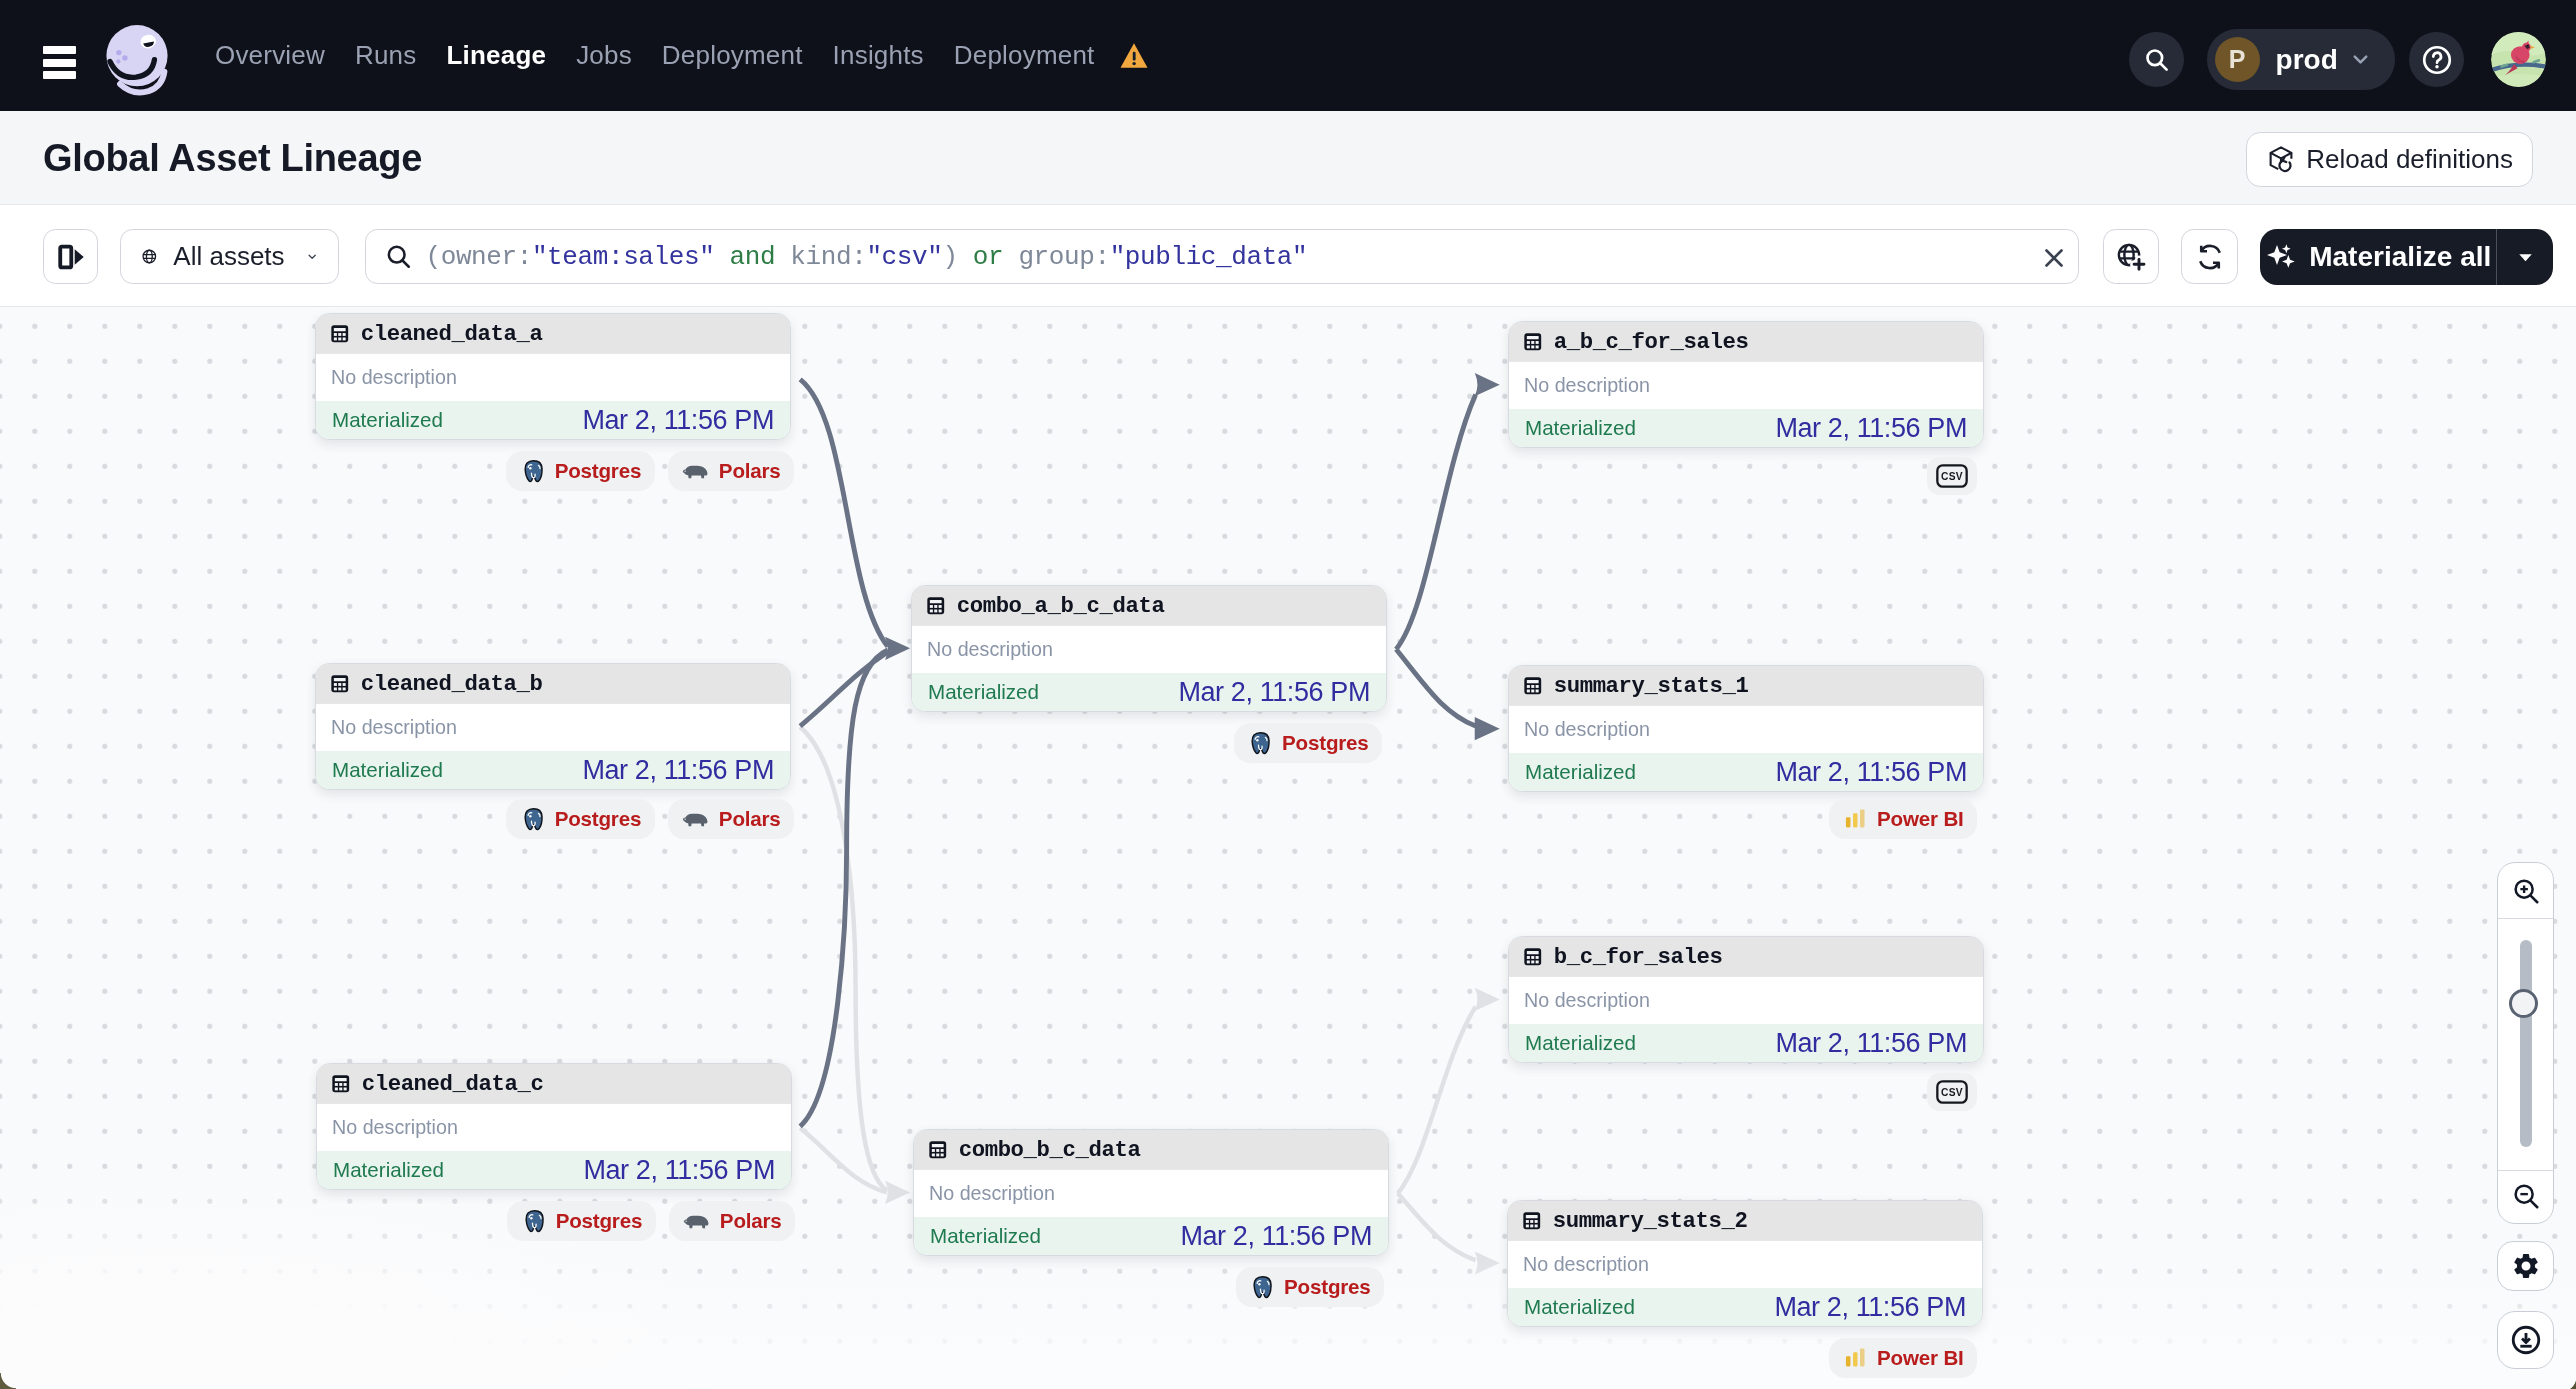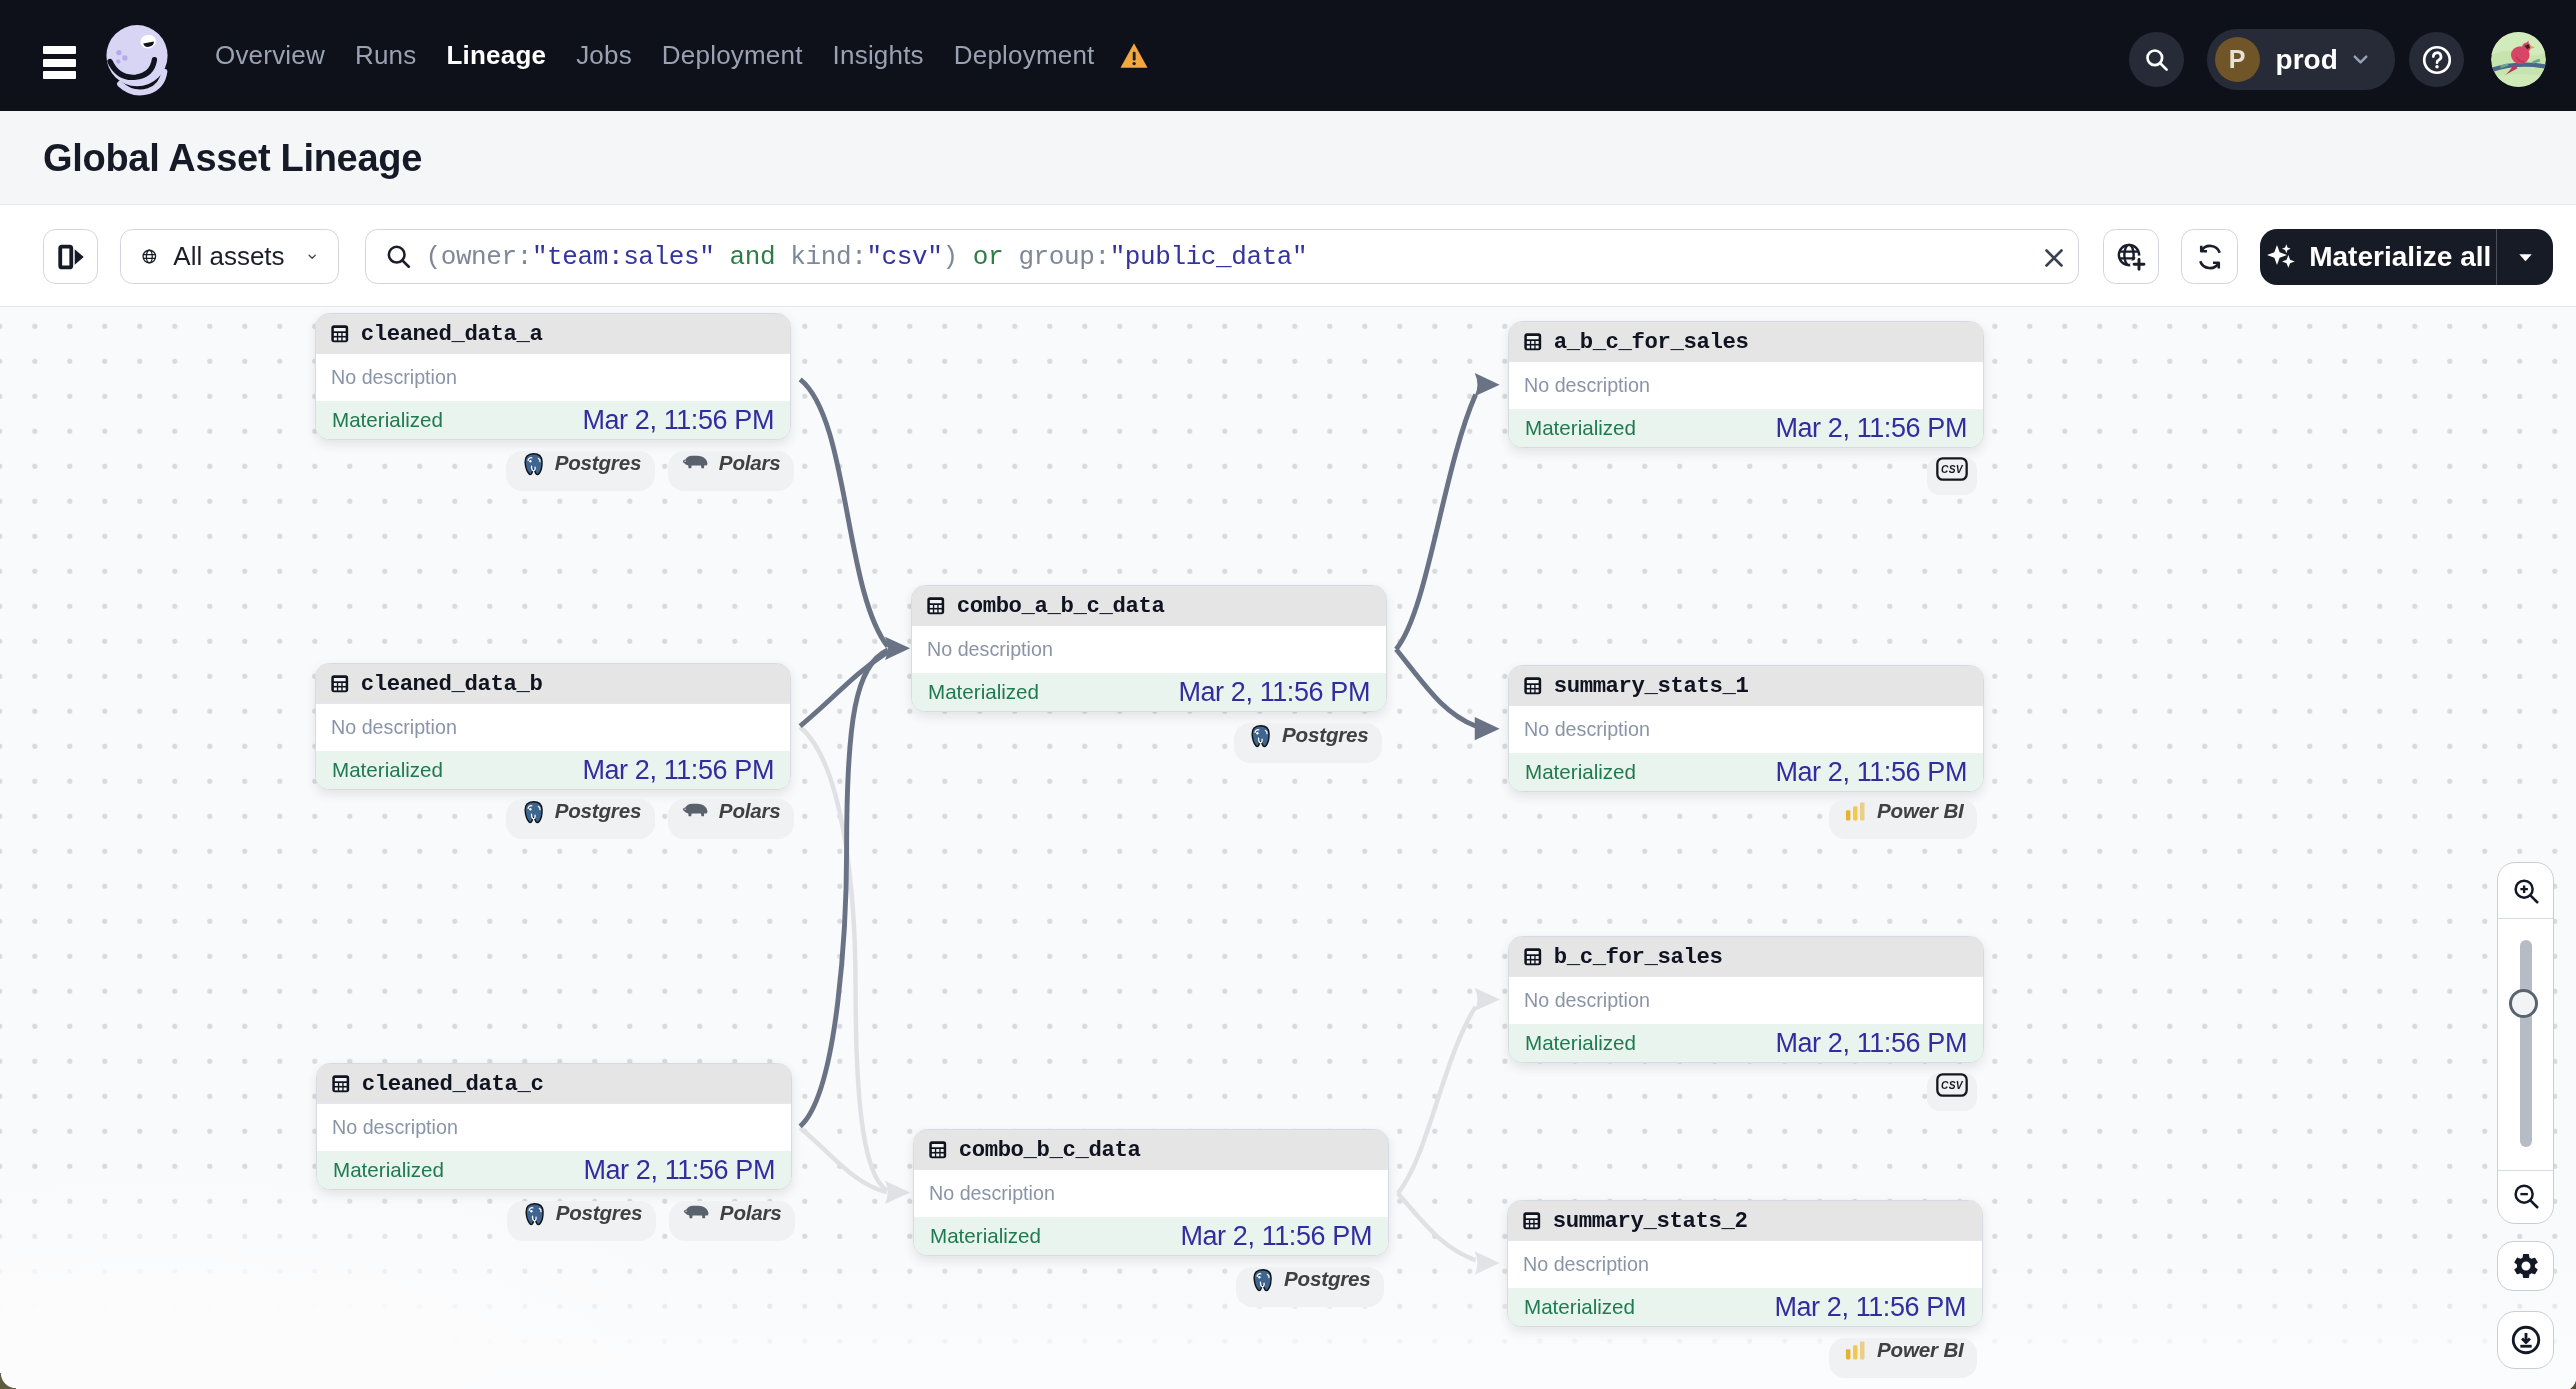--- a/index.html
+++ b/index.html
@@ -46,21 +46,21 @@
   
   .node { position:absolute; width:476px; background:#fff; border:1.3px solid #D7DBE1; border-radius:14.3px; box-shadow:0 4.5px 10.7px rgba(30,40,60,0.10); }
   .nh { height:40px; background:#e5e5e5; border-bottom:0.9px solid #E5E7EA; border-radius:12.5px 12.5px 0 0; display:flex; align-items:center; padding:0 13.4px; gap:9.8px; }
   .nh span { font-family:"Liberation Mono", monospace; font-size:22.3px; font-weight:700; color:#0F1420; letter-spacing:-0.4px; }
   .nb { height:47px; display:flex; align-items:center; padding:0 15px; color:#8A94A7; font-size:19.7px; }
   .nf { height:38px; background:#E8F4ED; border-radius:0 0 12.5px 12.5px; display:flex; justify-content:space-between; align-items:center; padding:0 16px; }
   .nf .mat { color:#1F7A50; font-size:20.6px; }
   .nf .date { color:#312DA0; font-size:27px; letter-spacing:-0.4px; }
   
   .tags { position:absolute; display:flex; gap:13.4px; }
-  .pill { height:40px; background:#EFF1F3; border-radius:16px; display:flex; align-items:flex-start; gap:8px; padding:0 13.4px; font-size:20.6px; font-weight:700; color:#404040; letter-spacing:-0.2px;font-style:italic; }
+  .pill { height:40px; background:#EFF1F3; border-radius:16px; display:flex; align-items:center; gap:8px; padding:0 13.4px; font-size:20.6px; font-weight:700; color:#b91c1c; letter-spacing:-0.2px; }
   .pill.iconly { padding:0 9px; height:38px; border-radius:12.5px; }
   
   .zoompanel { position:absolute; left:2497px; top:555px; width:57px; height:362px; background:#fff; border:1.3px solid #C9CED6; border-radius:18px; }
   .ctlbtn { position:absolute; left:2497px; width:57px; background:#fff; border:1.3px solid #C9CED6; border-radius:16px; display:flex; align-items:center; justify-content:center; }
   .cornerBL { position:absolute; left:0; bottom:0; width:16px; height:16px; background:radial-gradient(circle 16px at 16px 0px, rgba(94,91,62,0) 14.7px, #5E5B3E 15.6px); }
   .cornerBR { position:absolute; right:0; bottom:0; width:14.3px; height:12.5px; background:radial-gradient(circle 15px at 0px 0px, rgba(94,91,62,0) 14px, #565336 14.7px); }
 </style>
 </head>
 <body>
 
@@ -130,20 +130,29 @@
         <circle cx="41.6" cy="15.3" r="1.1" fill="#20121C"></circle>
         <path d="M28 28 q4 6 10 6" stroke="#C03A5E" stroke-width="2" fill="none"></path>
         <path d="M12 39 l6 -2 M48 34 l6 -2" stroke="#6FA58F" stroke-width="3" stroke-linecap="round"></path>
       </svg>
     </div>
   </div>
 </div>
 
 <div class="titlebar">
   <h1>Global Asset Lineage</h1>
+  <div class="reloadbtn">
+    <svg width="30" height="30" viewBox="0 0 24 24" fill="none" stroke="#1A1E2A" stroke-width="1.7" stroke-linejoin="round">
+      <path d="M12 2.7 L20.3 7.1 L12 11.5 L3.7 7.1 Z"></path>
+      <path d="M3.7 7.1 V16.9 L9.8 20.1 M20.3 7.1 V11.8 M12 11.5 V15.2"></path>
+      <path d="M13.6 13.1 a4.4 4.4 0 1 0 5.2 1.6" stroke-width="1.8" stroke-linecap="round"></path>
+      <path d="M14.8 10.6 L13.3 13.3 L16.2 14.4" stroke-width="1.8" stroke-linecap="round"></path>
+    </svg>
+    Reload definitions
+  </div>
 </div>
 
 <div class="filterrow">
   <div class="fbtn" style="left:43px; width:55px;">
     <svg width="34" height="34" viewBox="0 0 24 24">
         <rect x="4.4" y="4.7" width="7.8" height="14.6" rx="1.2" stroke="#161A26" stroke-width="2.7" fill="none"></rect>
         <path d="M14.6 6.6 L21 12 L14.6 17.4 Z" fill="#161A26"></path>
       </svg>
   </div>
   <div class="fbtn" style="left:120px; width:219px; justify-content:flex-start; padding:0 19.7px; gap:16px;">

